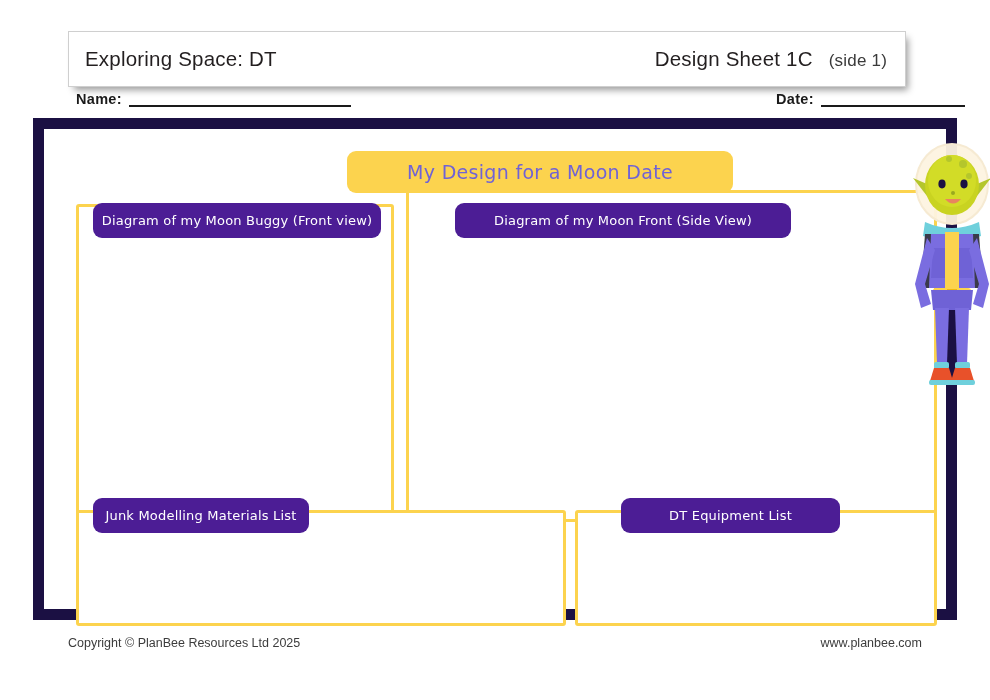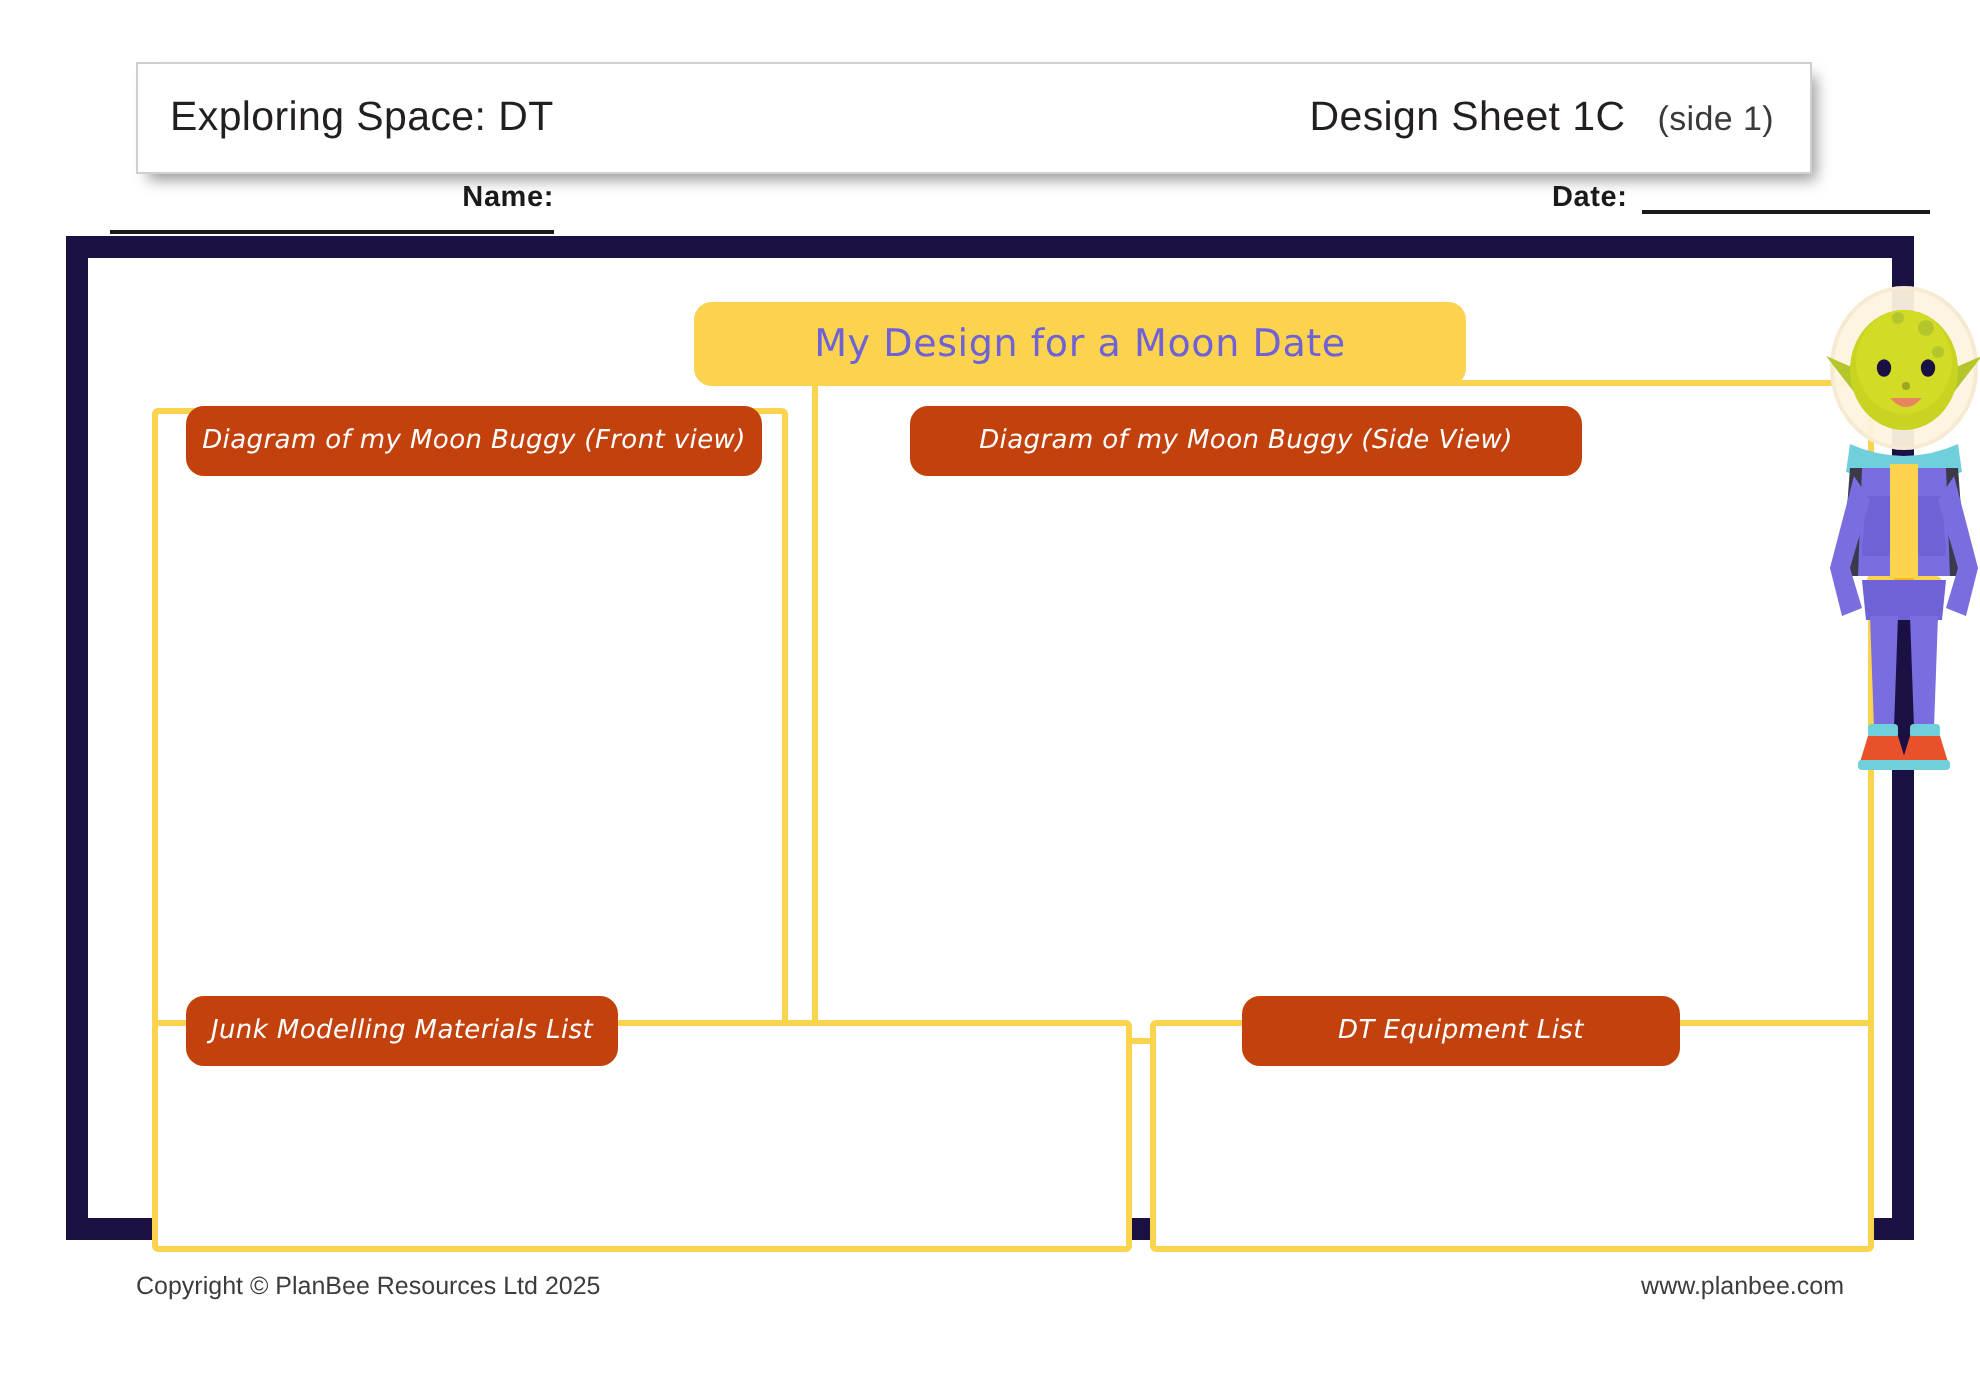--- a/index.html
+++ b/index.html
@@ -76,21 +76,21 @@
     font-weight: bold;
     color: #1a1a1a;
     letter-spacing: 0.3px;
     line-height: 1;
   }
   .nd-line {
     display: block;
     border-bottom: 2.2px solid #1a1a1a;
     height: 1px;
   }
-  #name-group { left: 55px; top: 0; flex-direction: column; }
+  #name-group { left: 76px; top: 0; }
   #name-group .nd-line { width: 222px; }
   #date-group { left: 776px; top: 0; text-align: right; }
   #date-group .nd-line { width: 144px; }
 
   
   .frame {
     position: absolute;
     left: 33px;
     top: 118px;
     width: 924px;
@@ -135,29 +135,28 @@
     box-sizing: border-box;
   }
   #box-front { left: 32px;  top: 75px;  width: 318px; height: 318px; }
   #box-side  { left: 362px; top: 61px;  width: 531px; height: 332px; }
   #box-junk  { left: 32px;  top: 381px; width: 490px; height: 116px; }
   #box-equip { left: 531px; top: 381px; width: 362px; height: 116px; }
 
   
   .plabel {
     position: absolute;
-    background: #c2410c;
+    background: #4c1d95;
     border-radius: 9px;
     display: flex;
     align-items: center;
     justify-content: center;
     padding: 0 14px;
     box-sizing: border-box;
     z-index: 7;
-    font-style: italic;
   }
   .plabel span {
     font-family: "DejaVu Sans", sans-serif;
     color: #ffffff;
     font-size: 13px;
     letter-spacing: 0.2px;
     white-space: nowrap;
   }
   #label-front { left: 49px;  top: 74px;  width: 288px; height: 35px; }
   #label-side  { left: 411px; top: 74px;  width: 336px; height: 35px; }
@@ -231,21 +230,21 @@
 
       <div class="ybox" id="box-front"></div>
       <div class="ybox" id="box-side"></div>
       <div class="ybox" id="box-junk"></div>
       <div class="ybox" id="box-equip"></div>
 
       <div class="plabel" id="label-front">
         <span>Diagram of my Moon Buggy (Front view)</span>
       </div>
       <div class="plabel" id="label-side">
-        <span>Diagram of my Moon Buggy (Side View)</span>
+        <span>Diagram of my Moon Front (Side View)</span>
       </div>
       <div class="plabel" id="label-junk">
         <span>Junk Modelling Materials List</span>
       </div>
       <div class="plabel" id="label-equip">
         <span>DT Equipment List</span>
       </div>
 
       <div class="alien">
         <svg width="110" height="250" viewBox="0 0 110 250" xmlns="http://www.w3.org/2000/svg">

